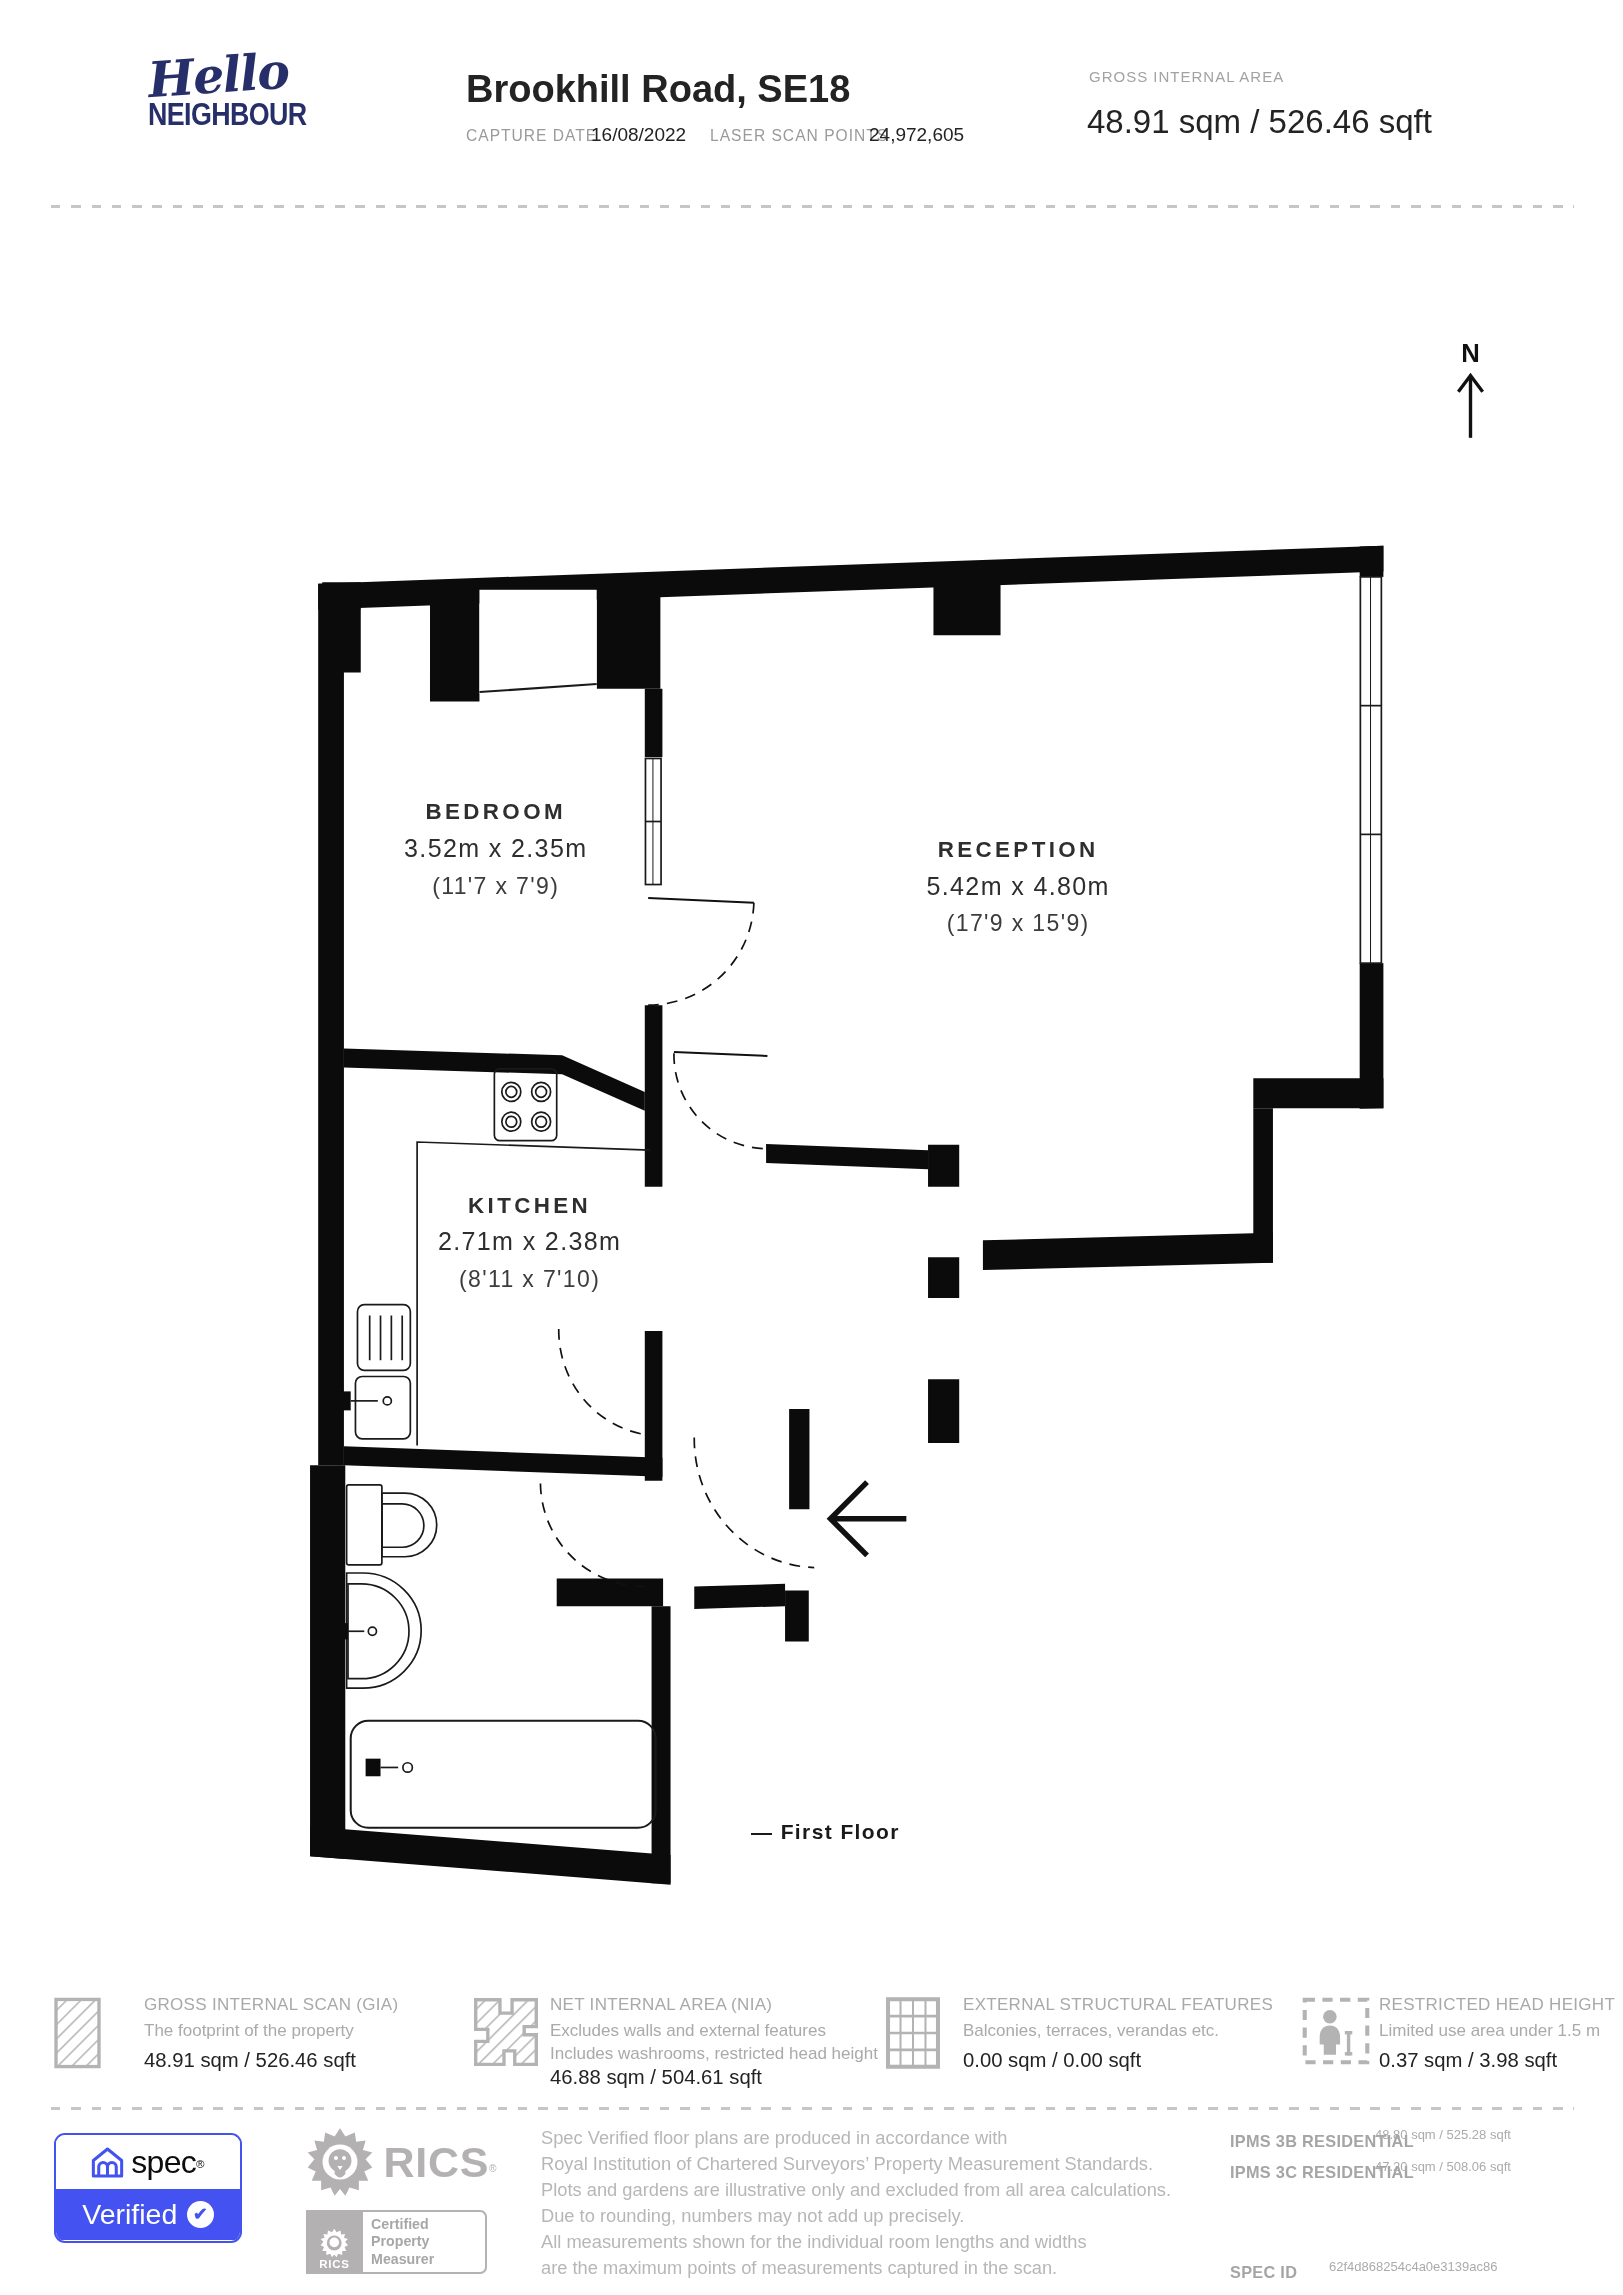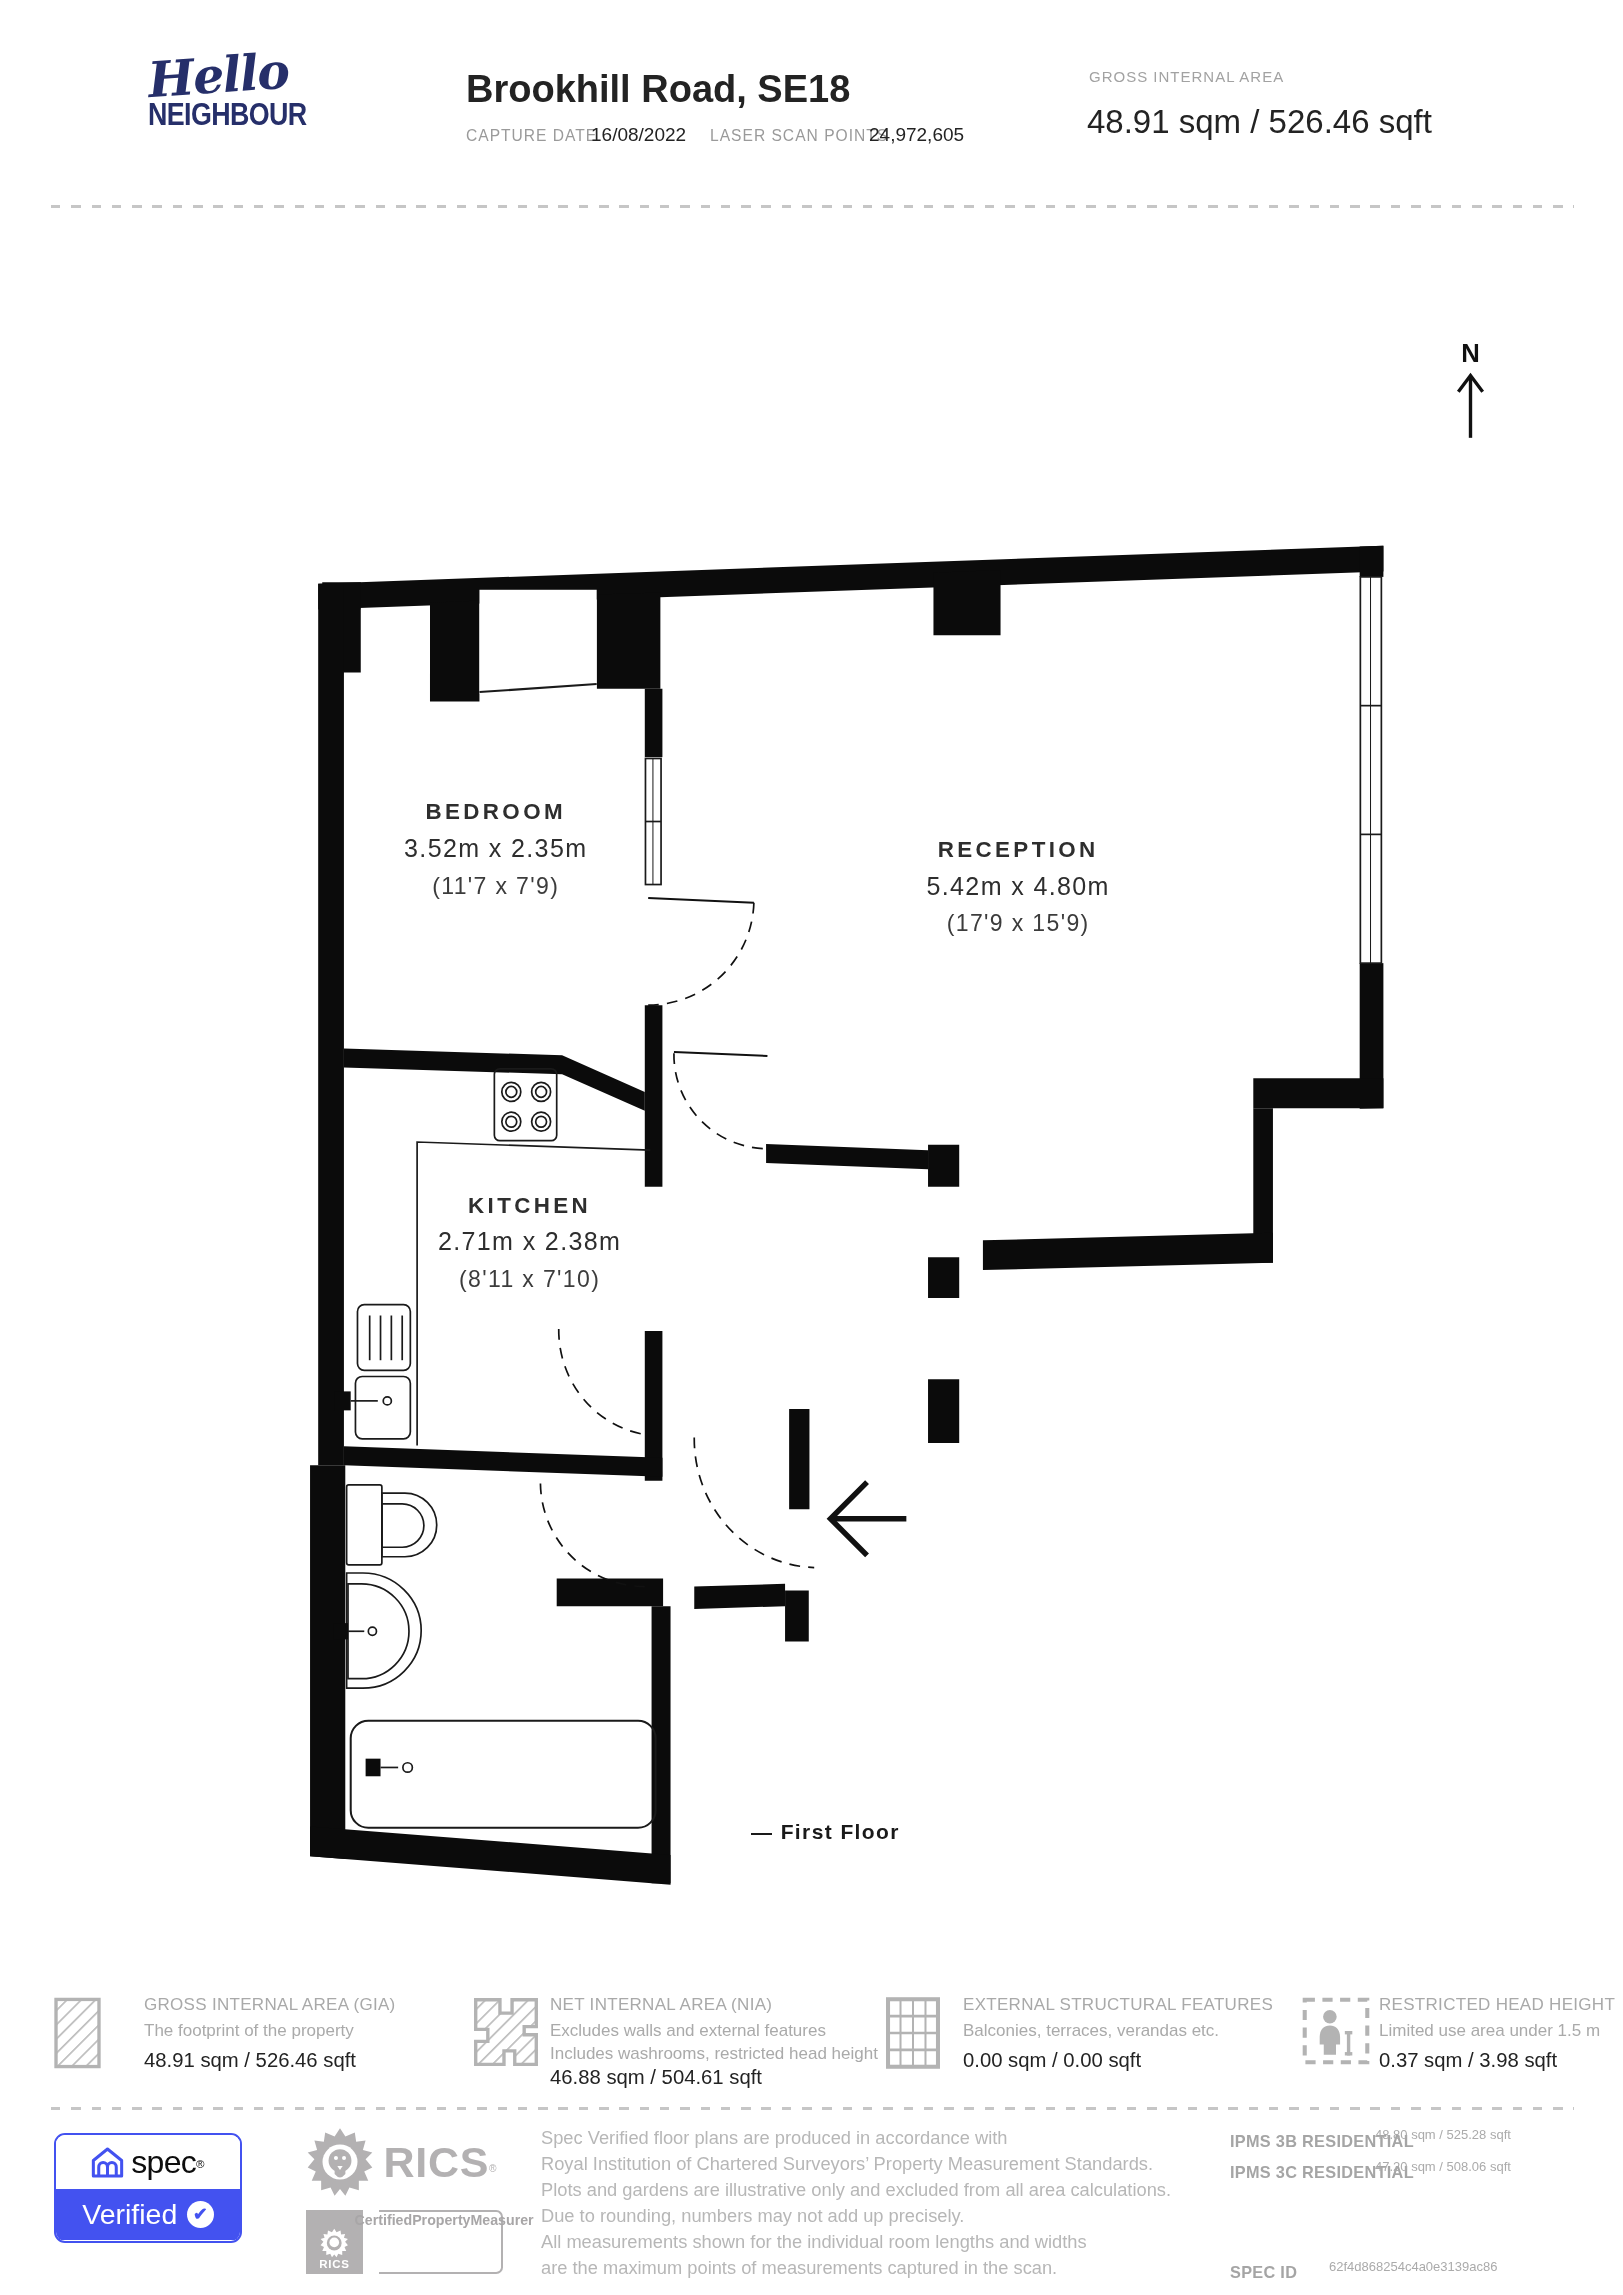--- a/index.html
+++ b/index.html
@@ -24,21 +24,21 @@
   .spec-word{font-size:32px;color:#0d0d0d;font-weight:500;letter-spacing:-0.7px;}
   .spec-reg{font-size:11.5px;color:#0d0d0d;vertical-align:super;}
   .spec-bottom{height:51px;background:#4352f0;display:flex;align-items:center;justify-content:center;gap:9.5px;}
   .spec-verified{font-size:28.5px;color:#fff;font-weight:400;}
   .spec-check{width:27px;height:27px;border-radius:50%;background:#fff;color:#4352f0;font-size:17.6px;font-weight:bold;display:flex;align-items:center;justify-content:center;}
   .rics-word{font-size:43px;font-weight:bold;color:#b3b1b2;letter-spacing:0.7px;}
   .rics-reg{font-size:10.2px;color:#b3b1b2;vertical-align:super;}
   .cpm{display:flex;height:64px;}
   .cpm-left{width:57px;background:#b3b1b2;display:flex;flex-direction:column;align-items:center;justify-content:flex-end;padding-bottom:4.1px;}
   .cpm-left .w{color:#fff;font-weight:bold;font-size:11.5px;letter-spacing:0.7px;}
-  .cpm-right{width:114px;border:2px solid #b3b1b2;border-left:none;border-radius:0 6.8px 6.8px 0;display:flex;flex-direction:row;justify-content:center;padding-left:8.1px;margin-left:16px;}
+  .cpm-right{width:114px;border:2px solid #b3b1b2;border-left:none;border-radius:0 6.8px 6.8px 0;display:flex;flex-direction:column;justify-content:center;padding-left:8.1px;}
   .cpm-right div{font-size:14.2px;line-height:17.6px;color:#a8a6a7;font-weight:bold;}
   .disc-line{font-size:18.3px;color:#b7b7b7;line-height:26px;white-space:nowrap;}
   .ipms-label{font-size:16.3px;color:#a5a5a5;font-weight:bold;letter-spacing:0.3px;white-space:nowrap;}
   .ipms-value{font-size:13px;color:#ababab;white-space:nowrap;}
 </style>
 </head>
 <body>
 
 <div class="abs" style="left:148px;top:53px;">
   <div class="logo-hello">Hello</div>
@@ -208,21 +208,21 @@
 
 <svg class="abs" style="left:54px;top:1997px;" width="47" height="72" viewBox="0 0 70 106">
   <defs>
       <pattern id="h1" width="15" height="15" patternTransform="rotate(45)" patternUnits="userSpaceOnUse">
         <rect width="15" height="15" fill="#fff"></rect>
         <line x1="0" y1="0" x2="0" y2="15" stroke="#bcbcbc" stroke-width="5"></line>
       </pattern>
     </defs>
   <rect x="3" y="3" width="64" height="100" fill="url(#h1)" stroke="#b3b3b3" stroke-width="5"></rect>
 </svg>
-<div class="abs lg-title" style="left:144px;top:1995px;">GROSS INTERNAL AREA (GIA)</div>
+<div class="abs lg-title" style="left:144px;top:1995px;">GROSS INTERNAL SCAN (GIA)</div>
 <div class="abs lg-desc" style="left:144px;top:2020px;">The footprint of the property</div>
 <div class="abs lg-value" style="left:144px;top:2049px;">48.91 sqm / 526.46 sqft</div>
 
 <svg class="abs" style="left:473px;top:1997px;" width="66" height="70" viewBox="0 0 98 104">
   <defs>
       <pattern id="h2" width="15" height="15" patternTransform="rotate(45)" patternUnits="userSpaceOnUse">
         <rect width="15" height="15" fill="#fff"></rect>
         <line x1="0" y1="0" x2="0" y2="15" stroke="#bcbcbc" stroke-width="5"></line>
       </pattern>
     </defs>

